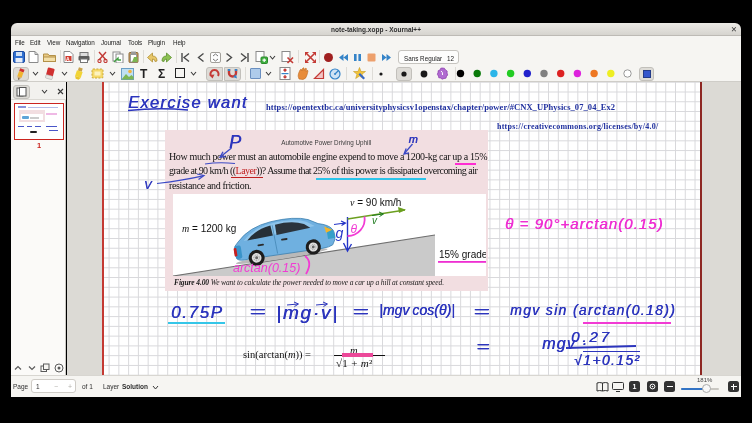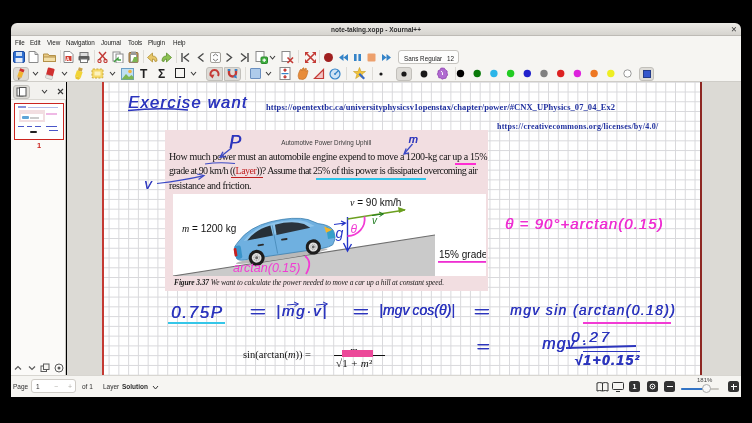--- a/index.html
+++ b/index.html
@@ -186,47 +186,47 @@
   <text x="177.5" y="39" font-size="12" font-style="italic" fill="#f23bd4">θ</text>
 
   <text x="177" y="12" font-size="10" fill="#111"><tspan font-style="italic" font-family="Liberation Serif">v</tspan> = 90 km/h</text>
   <text x="9" y="38" font-size="10" fill="#111"><tspan font-style="italic" font-family="Liberation Serif">m</tspan> = 1200 kg</text>
   <text x="266" y="64" font-size="10" fill="#111">15% grade</text>
   <rect x="265" y="67" width="48" height="1.8" fill="#ee2fd2"></rect>
 
   <text x="60" y="78" font-size="12.5" font-style="italic" fill="#f23bd4">arctan(0.15)</text>
   <path d="M 132 62 Q 140 68 133 80" stroke="#f23bd4" stroke-width="1.8" fill="none"></path>
 </svg>
-<div class="abs serif" style="left:174px;top:277.5px;font-size:7.5px;font-style:italic;color:#1a1a1a;letter-spacing:-0.12px;white-space:nowrap;"><b>Figure 3.37</b> We want to calculate the power needed to move a car up a hill at constant speed.</div>
+<div class="abs serif" style="left:174px;top:277.5px;font-size:7.5px;font-style:italic;color:#1a1a1a;letter-spacing:-0.12px;white-space:nowrap;"><b>Figure 4.00</b> We want to calculate the power needed to move a car up a hill at constant speed.</div>
 
 <div class="mag" style="left:505px;top:215px;font-size:15px;letter-spacing:1.05px;text-align:center;">θ = 90°+arctan(0.15)</div>
 
 <div class="hw" style="left:171px;top:303px;font-size:17px;letter-spacing:1.6px;">0.75P</div>
 <div class="abs" style="left:168px;top:321.5px;width:57px;height:2.2px;background:#35c6e8;"></div>
 <div class="hw" style="left:249px;top:303px;font-size:15px;transform:scaleX(1.85);transform-origin:0 0;">=</div>
-<div class="hw" style="left:276px;top:302px;font-size:15px;letter-spacing:1.8px;">|mg·v|</div>
+<div class="hw" style="left:276px;top:302px;font-size:19px;letter-spacing:1.8px;">|mg·v|</div>
 <svg class="abs" style="left:286px;top:300px;" width="45" height="8" viewBox="0 0 45 8">
   <path d="M1 5 L12 4 M8 2 L12.5 4 L8.5 6.5" fill="none" stroke="#2c35bd" stroke-width="1"></path>
   <path d="M30 5 L41 4 M37 2 L41.5 4 L37.5 6.5" fill="none" stroke="#2c35bd" stroke-width="1"></path>
 </svg>
 <div class="hw" style="left:352px;top:303px;font-size:15px;transform:scaleX(1.85);transform-origin:0 0;">=</div>
 <div class="hw" style="left:379px;top:302px;font-size:14px;letter-spacing:0.05px;">|mgv cos(θ)|</div>
 <div class="hw" style="left:473px;top:303px;font-size:15px;transform:scaleX(1.85);transform-origin:0 0;">=</div>
 <div class="hw" style="left:510px;top:302px;font-size:14px;letter-spacing:1.32px;">mgv sin (arctan(0.18))</div>
 <div class="abs" style="left:583px;top:321.5px;width:88px;height:2px;background:#f23bd4;"></div>
 <div class="hw" style="left:476px;top:338px;font-size:15px;transform:scaleX(1.5);transform-origin:0 0;">=</div>
 <div class="hw" style="left:542px;top:334.5px;font-size:16px;letter-spacing:1.2px;">mgv ·</div>
 <div class="hw" style="left:571px;top:327.5px;font-size:15px;letter-spacing:2.9px;">0.27</div>
 <div class="abs" style="left:566px;top:346px;width:70px;height:1.7px;background:#2c35bd;transform:rotate(-1.6deg);"></div>
-<div class="hw" style="left:574px;top:351.5px;font-size:14px;letter-spacing:1.35px;font-weight:bold;">√<span style="border-top:1.4px solid #2c35bd;">1+0.15²</span></div>
+<div class="hw" style="left:574px;top:351.5px;font-size:14px;letter-spacing:1.35px;">√<span style="border-top:1.4px solid #2c35bd;">1+0.15²</span></div>
 
 <div class="abs serif" style="left:243px;top:349px;font-size:10.5px;color:#111;white-space:nowrap;">sin(arctan(<i>m</i>)) =</div>
 <div class="abs serif" style="left:350px;top:344.5px;font-size:10.5px;font-style:italic;color:#111;">m</div>
 <div class="abs" style="left:334px;top:355px;width:51px;height:1px;background:#111;"></div>
-<div class="abs serif" style="left:336px;top:356.5px;font-size:11px;color:#111;letter-spacing:0.3px;white-space:nowrap;">√<span style="border-top:7px solid #ec4899;">1 + <i>m</i>²</span></div>
+<div class="abs serif" style="left:336px;top:356.5px;font-size:11px;color:#111;letter-spacing:0.3px;white-space:nowrap;">√<span style="border-top:4px solid #ec4899;">1 + <i>m</i>²</span></div>
 
 <svg class="abs" style="left:13px;top:51px;" width="12" height="12" viewBox="0 0 12 12">
   <rect x="0.5" y="0.5" width="11" height="11" rx="1.5" fill="#2f6fd0" stroke="#1c4a9e"></rect>
   <rect x="3" y="1" width="6" height="4" fill="#cfe0f5"></rect>
   <rect x="2.5" y="7" width="7" height="4.5" fill="#e8eef8"></rect>
 </svg>
 <svg class="abs" style="left:28px;top:51px;" width="11" height="12" viewBox="0 0 11 12">
   <path d="M1 0.5 H7 L10 3.5 V11.5 H1 Z" fill="#fff" stroke="#8a8a8a"></path>
   <path d="M7 0.5 V3.5 H10" fill="none" stroke="#8a8a8a"></path>
 </svg>

